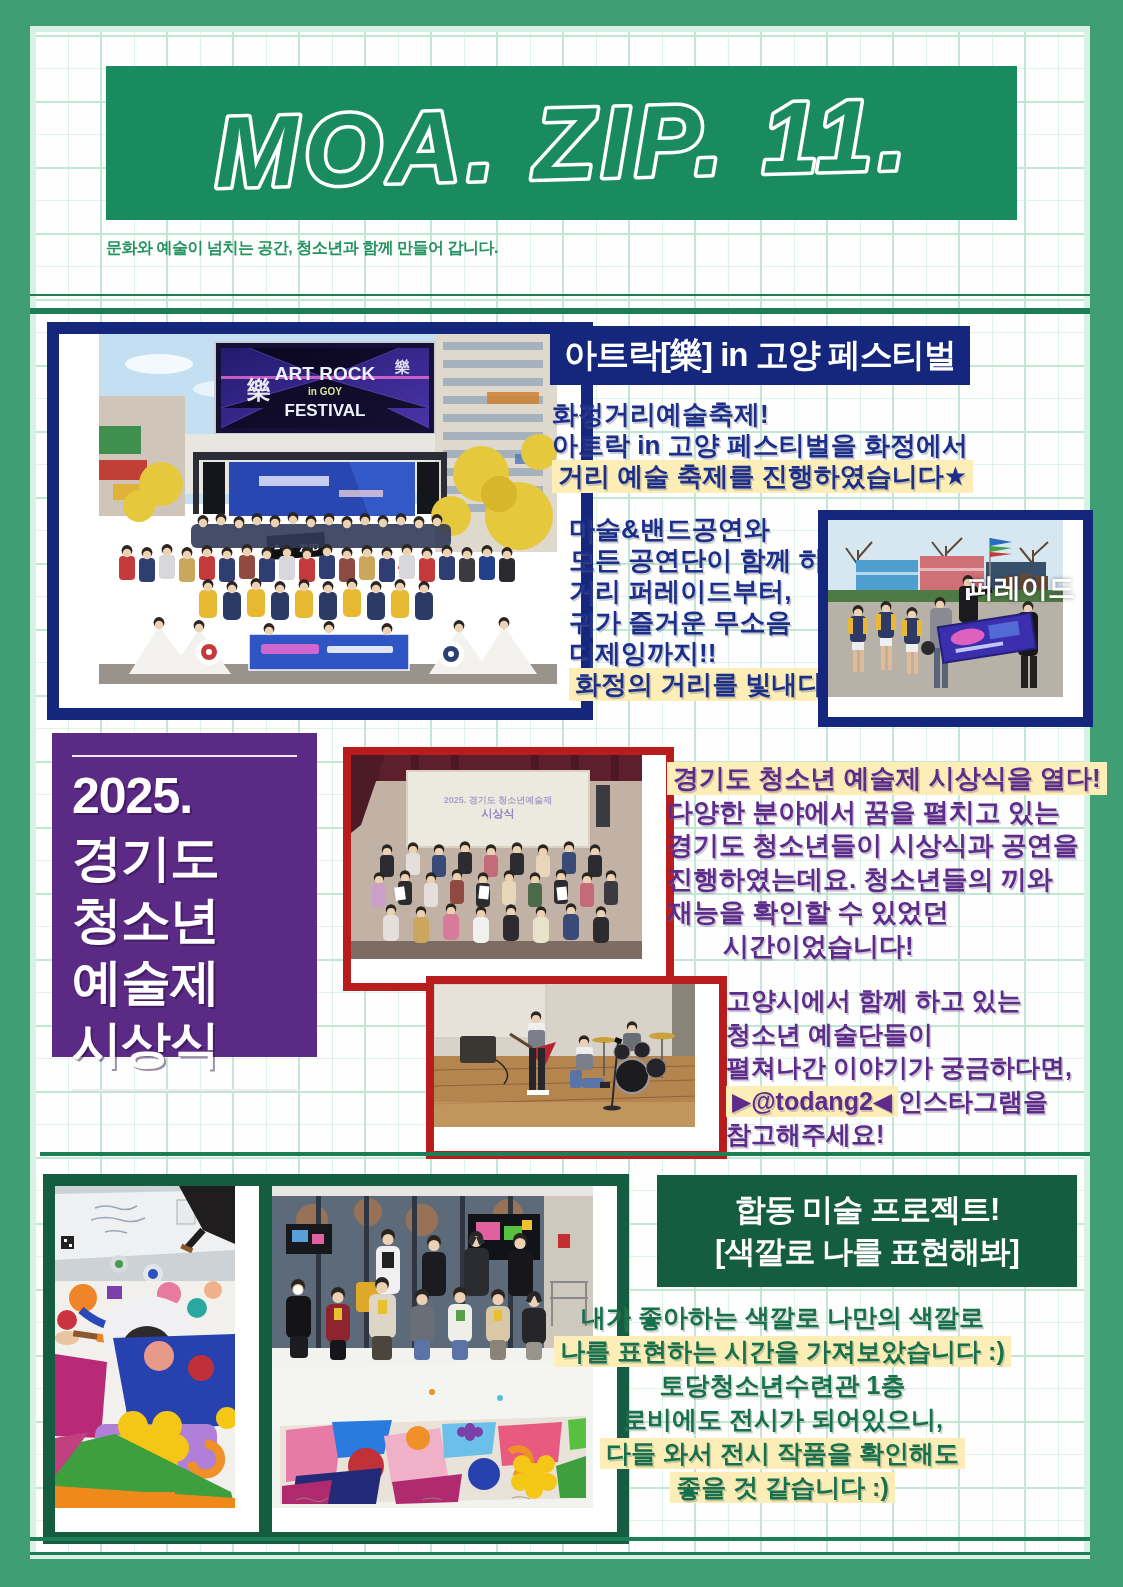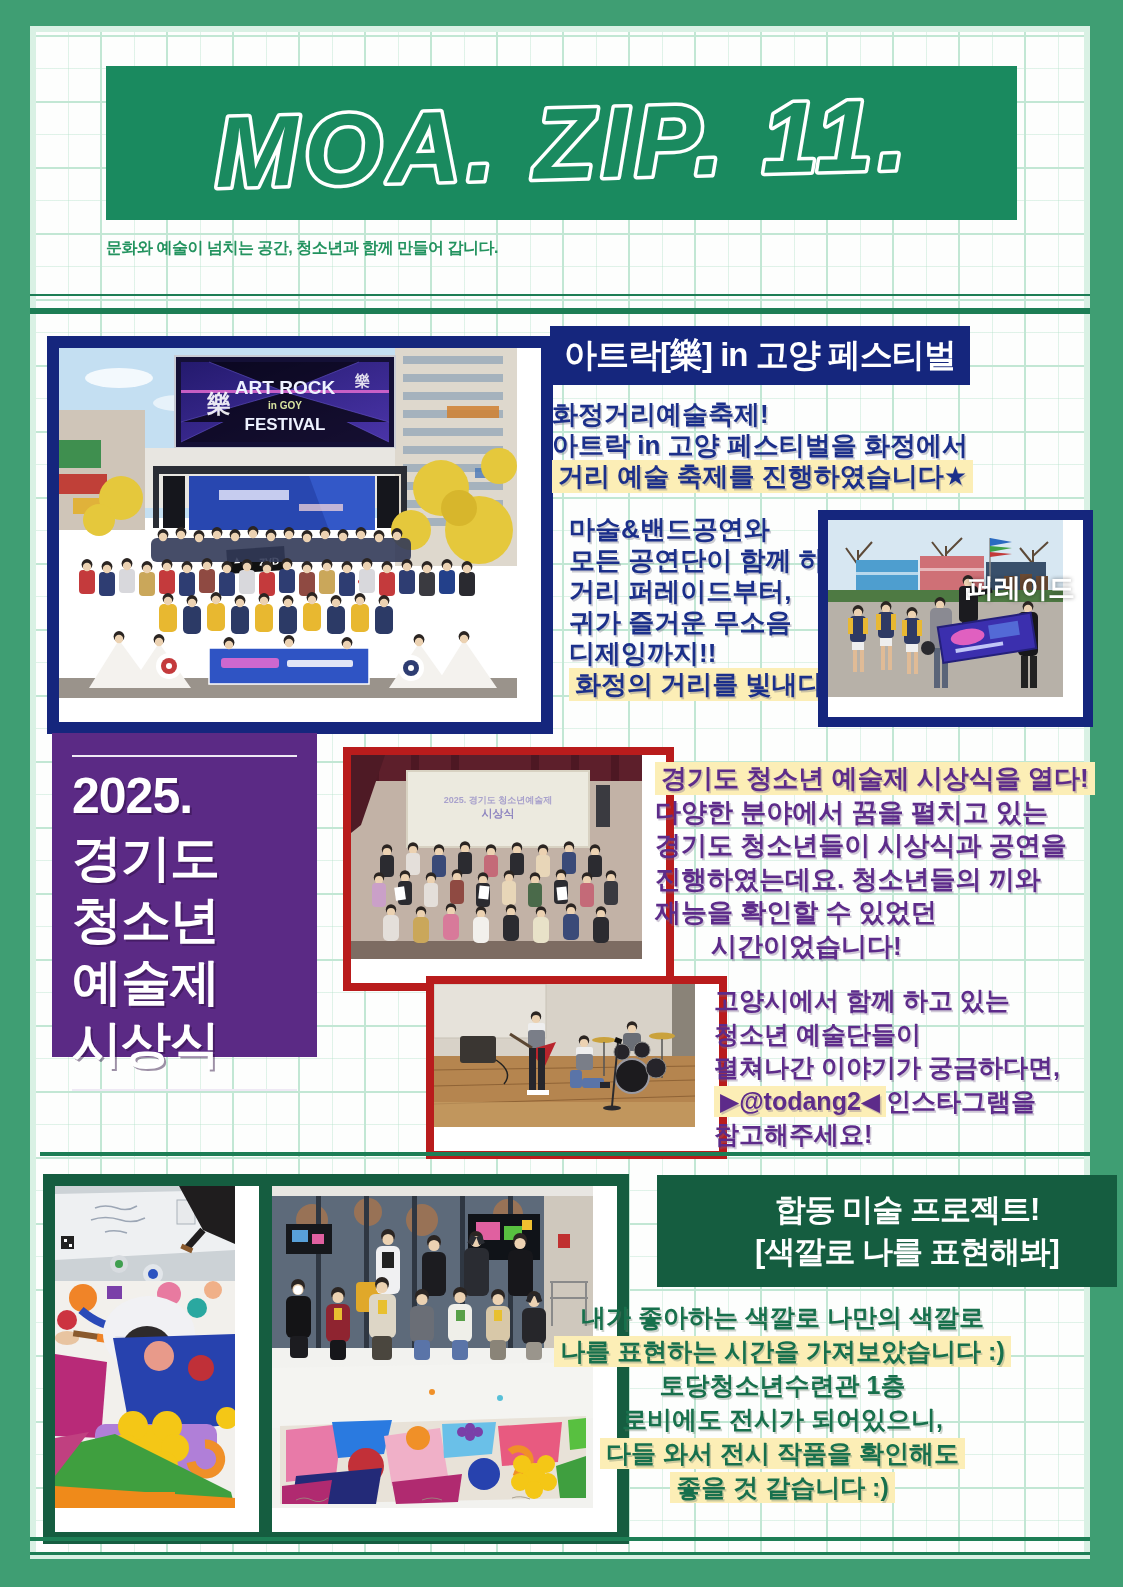--- a/index.html
+++ b/index.html
@@ -24,50 +24,50 @@
   .b-navy-thin{border:10px solid #15267d;}
   .b-purple{border:8px solid #b91c1c;}
   .b-green{border:12px solid #155d40;}
   .photo svg{display:block;}
   .sec1-header{left:550px;top:326px;width:420px;height:59px;background:#15267d;color:#fff;
                font-size:33px;display:flex;align-items:center;padding-left:14px;box-sizing:border-box;letter-spacing:-1px;}
   .t-navy{color:#1b2f8a;font-size:26px;text-shadow:1.5px 1.5px 0 rgba(110,110,130,.35);}
   .t-purple{color:#5d2b8a;font-size:26px;text-shadow:1.5px 1.5px 0 rgba(120,100,140,.35);}
   .t-green{color:#17704c;font-size:25px;text-shadow:1.5px 1.5px 0 rgba(110,130,110,.35);}
   .ln{line-height:31px;white-space:nowrap;}
-  .ln2{line-height:33.5px;white-space:nowrap;}
+  .ln2{line-height:33.5px;white-space:nowrap;margin-left:12px;}
   .ln3{line-height:34px;white-space:nowrap;}
   .hl{background:#fceeb6;padding:1px 6px 2px 6px;}
   .purple-box{left:52px;top:733px;width:265px;height:324px;background:#5b2a85;box-sizing:border-box;padding:16px 0 0 20px;}
   .pline{color:#fff;font-size:50px;line-height:62px;letter-spacing:-1px;text-shadow:2px 2px 0 rgba(40,10,60,.45);}
   .prule{width:225px;height:2px;background:#efe9f5;margin:6px 0 8px 0;}
   .parade-label{position:absolute;top:4px;right:8px;color:#fff;font-size:27px;text-shadow:0 0 4px rgba(0,0,0,.45);margin-top:46px;}
   .sec3-header{left:657px;top:1175px;width:420px;height:112px;background:#155d40;color:#fff;
-               display:flex;flex-direction:column;justify-content:center;align-items:center;font-size:31px;line-height:42px;letter-spacing:-1px;padding-left:40px;}
+               display:flex;flex-direction:column;justify-content:center;align-items:center;font-size:31px;line-height:42px;letter-spacing:-1px;}
   .sec3-text{left:490px;top:1300px;width:585px;text-align:center;}
 </style>
 </head>
 <body>
 
 <div class="page">
   <div class="paper">
     <div class="grid"></div>
   </div>
 
   <div class="abs banner">
     <svg width="911" height="154" viewBox="0 0 911 154">
       <g transform="translate(455,0) rotate(-1.5)">
         <text x="0" y="112" text-anchor="middle" font-size="100" font-style="italic" font-weight="bold" font-family="Liberation Sans, DejaVu Sans, sans-serif" letter-spacing="6" fill="#1a8a5f" stroke="#ffffff" stroke-width="7" paint-order="stroke" stroke-linejoin="round">MOA. ZIP. 11.</text>
       </g>
     </svg>
   </div>
   <div class="abs subtitle">문화와 예술이 넘치는 공간, 청소년과 함께 만들어 갑니다.</div>
   <div class="abs rule2a"></div>
 
-  <div class="photo b-navy" style="left:47px;top:336px;width:482px;height:374px;">
+  <div class="photo b-navy" style="left:47px;top:322px;width:482px;height:374px;padding-left:40px;">
     <svg width="458" height="350" viewBox="0 0 458 350">
       <defs>
         <linearGradient id="bb" x1="0" y1="0" x2="1" y2="1">
           <stop offset="0" stop-color="#241a6e"></stop>
             <stop offset="1" stop-color="#4a34a8"></stop>
         </linearGradient>
         <g id="hd1">
             <circle cx="0" cy="-1.5" r="5.4" fill="#2b2522"></circle>
             <circle cx="0" cy="1" r="4.2" fill="#ecd2b2"></circle>
           </g>

